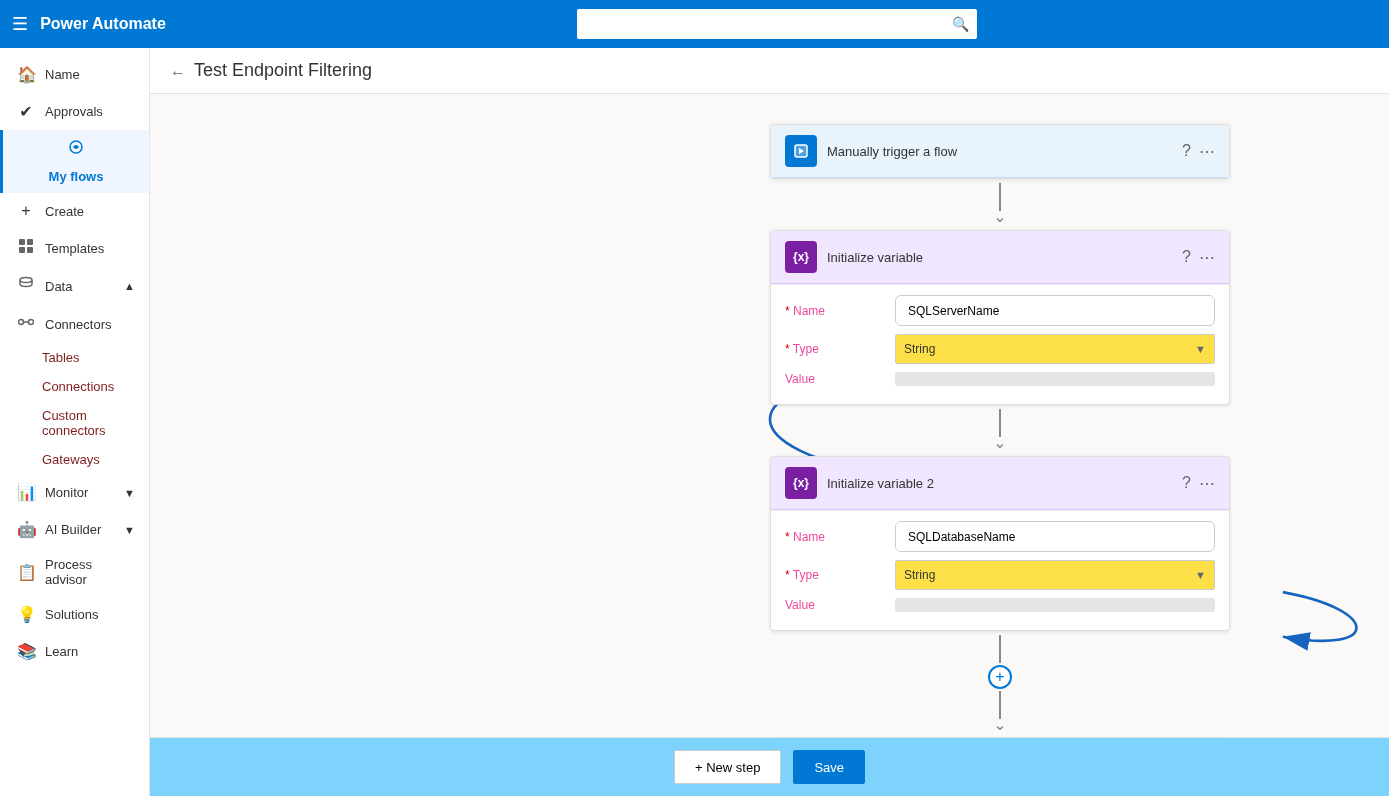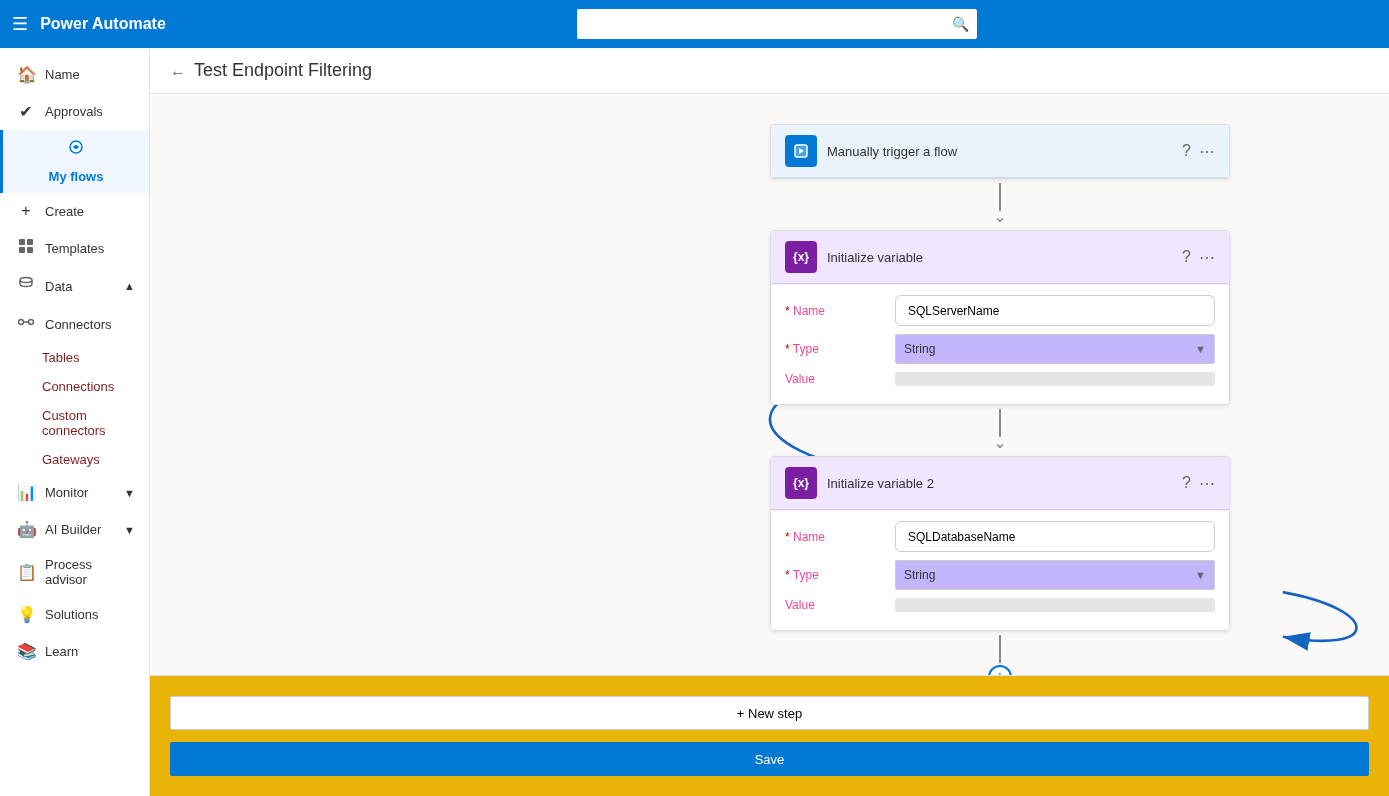--- a/index.html
+++ b/index.html
@@ -217,21 +217,21 @@
       font-size: 12px;
       background: #fff;
     }
     .step-field-select {
       flex: 1;
       height: 30px;
       border: 1px solid #ccc;
       border-radius: 2px;
       padding: 0 8px;
       font-size: 12px;
-      background: #c4b5fd;
+      background: #fde047;
       display: flex;
       align-items: center;
       justify-content: space-between;
       cursor: pointer;
     }
     .step-field-select .chevron { font-size: 11px; color: #666; }
 
     
     .blurred-value {
       background: #e5e5e5;
@@ -244,27 +244,26 @@
     .trigger-header { background: #e8f3fc; border-bottom: 1px solid #c7dff7; }
     .init-header { background: #f0e6ff; border-bottom: 1px solid #dac5ff; }
     .get-header { background: #fde8e8; border-bottom: 1px solid #f5c0c0; }
 
     
     .bottom-bar {
       position: fixed;
       bottom: 0;
       left: 150px;
       right: 0;
-      background: #eab308;
+      background: #7dd3fc;
       border-top: 1px solid #e0e0e0;
-      padding: 20px 20px;
+      padding: 12px 20px;
       display: flex;
       justify-content: center;
       gap: 12px;
-      flex-direction: column;
     }
     .btn {
       height: 34px;
       padding: 0 20px;
       border-radius: 2px;
       font-size: 13px;
       cursor: pointer;
       border: 1px solid #ccc;
       background: #fff;
     }

